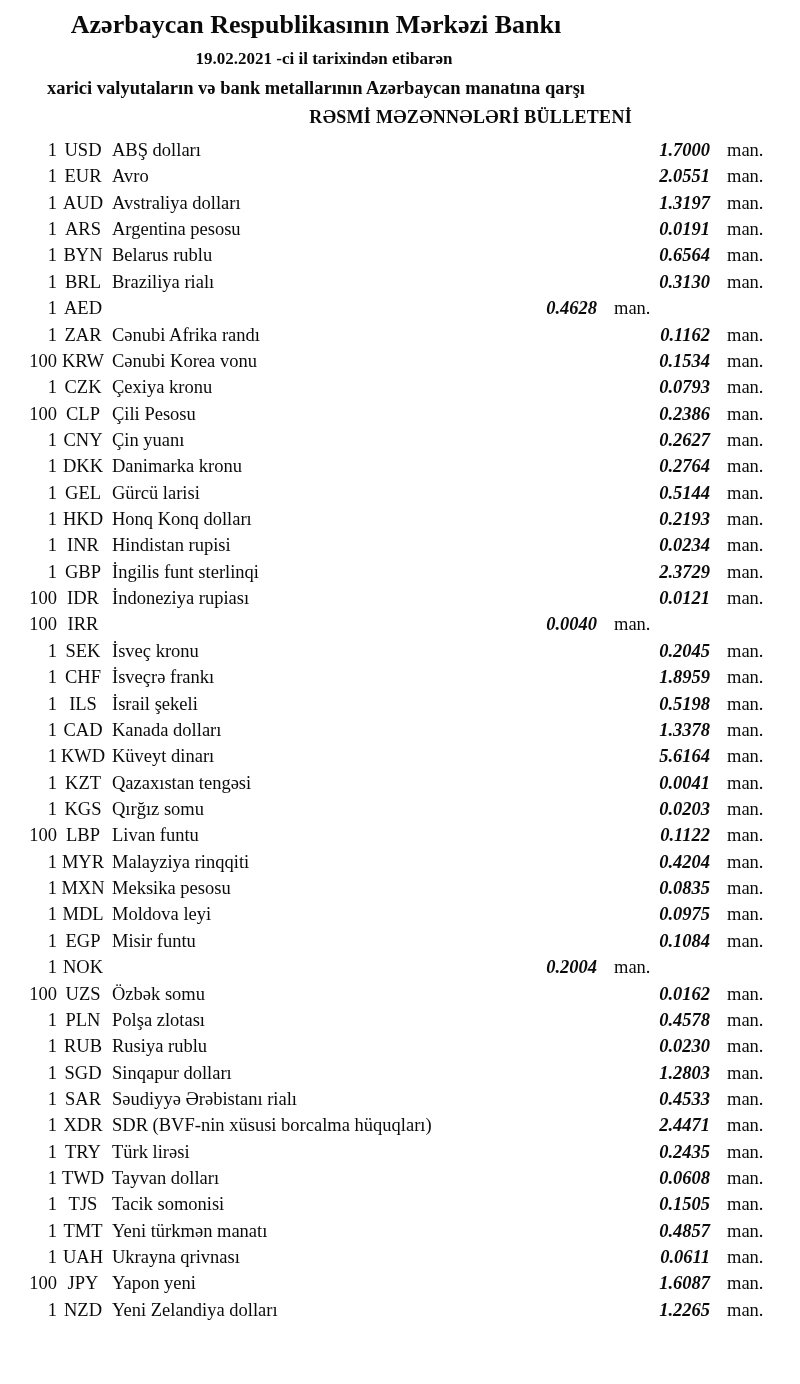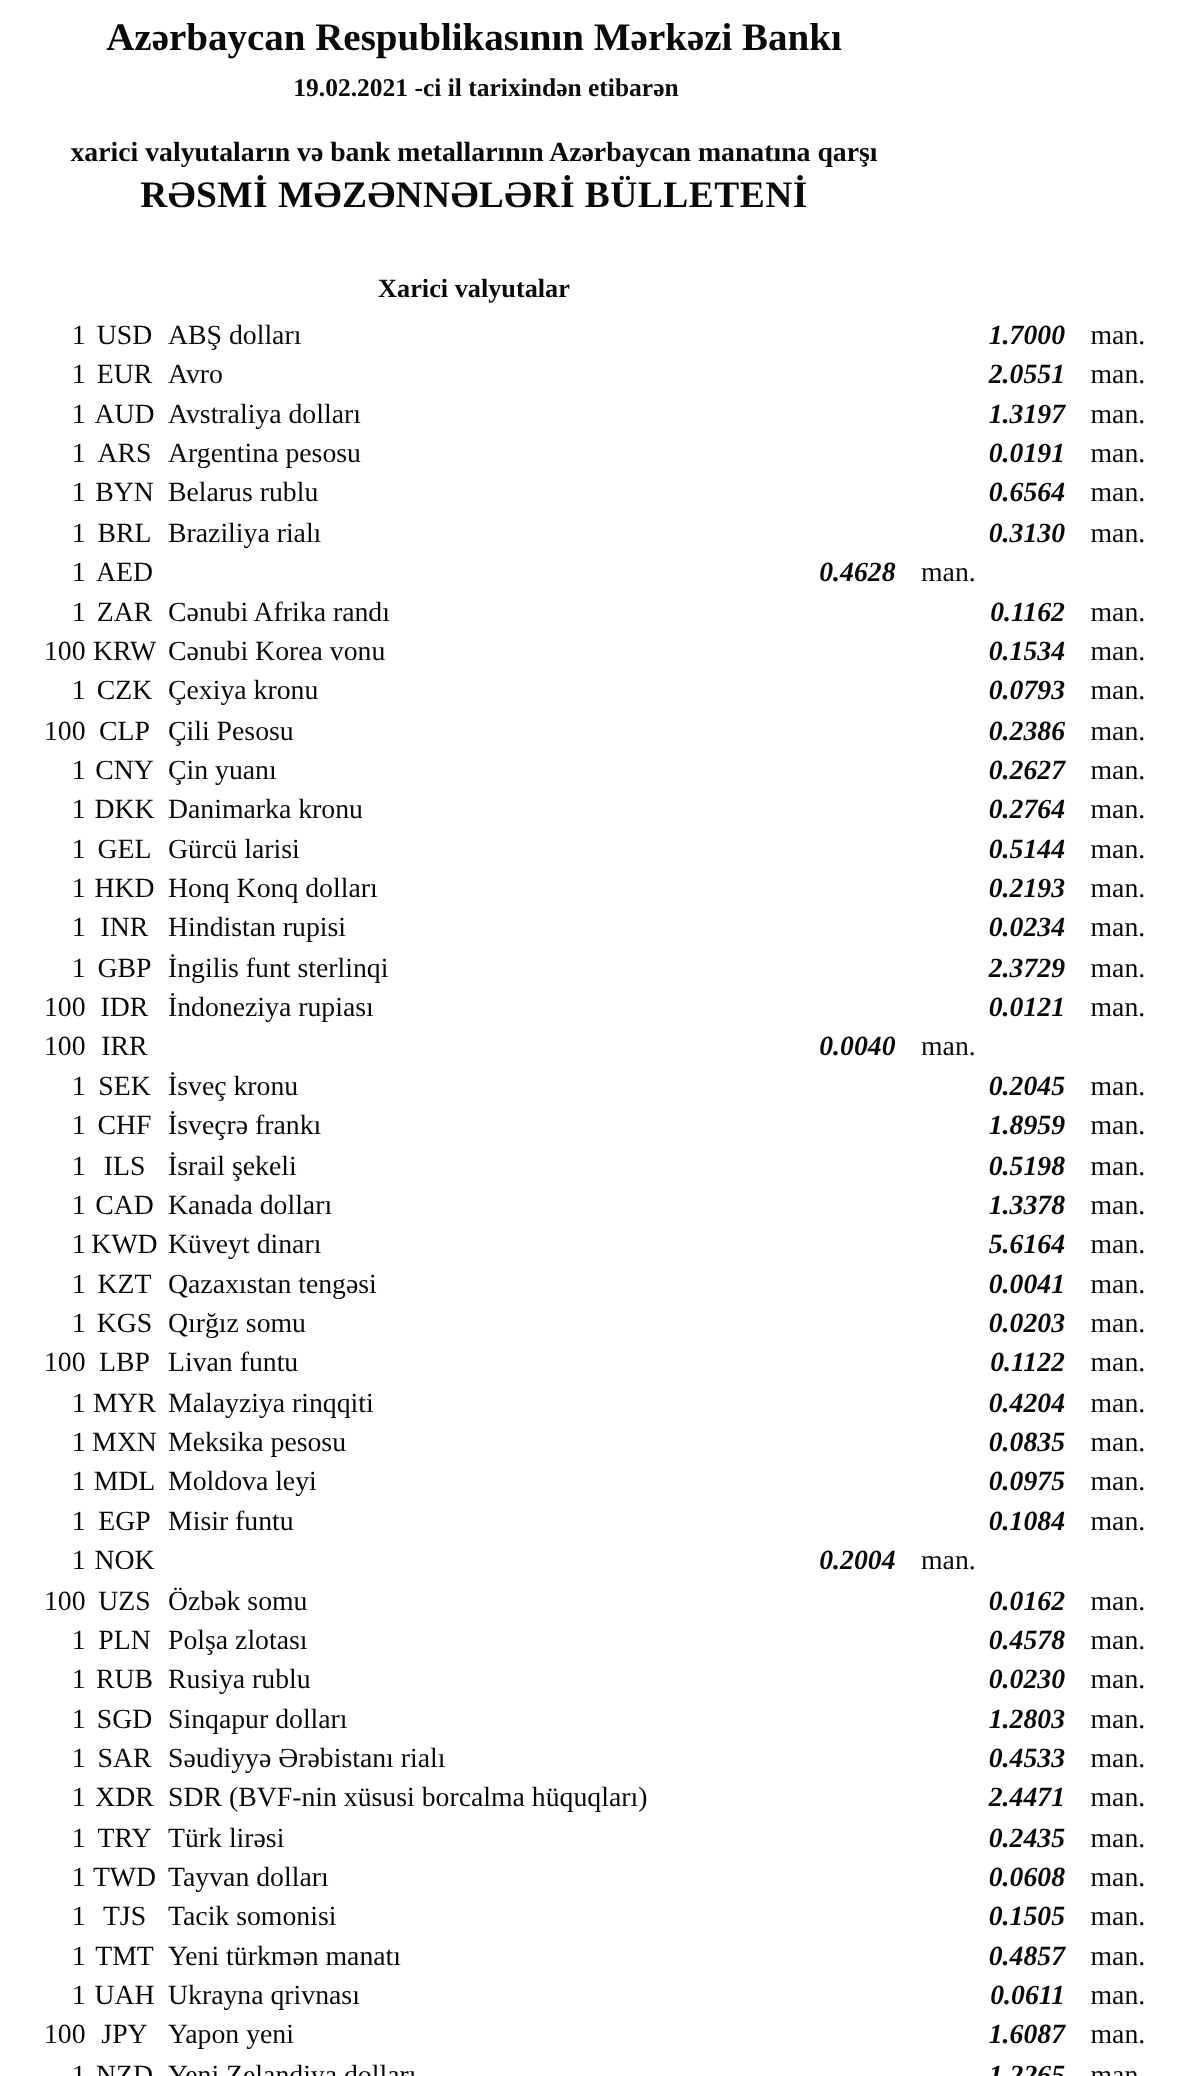--- a/index.html
+++ b/index.html
@@ -30,31 +30,31 @@
   }
   .h2 {
     margin-top: 8px;
     font-size: 17px;
     font-weight: bold;
     text-align: center;
     line-height: 21px;
     margin-left: 16px;
   }
   .h3 {
-    margin-top: 22px;
+    margin-top: 8px;
     font-size: 18.5px;
     font-weight: bold;
     text-align: center;
     line-height: 22px;
   }
   .h4 {
     margin-top: 6px;
-    font-size: 25px;
-    font-weight: bold;
-    text-align: center;
+    font-size: 18px;
+    font-weight: bold;
+    text-align: right;
     line-height: 24px;
     letter-spacing: 0.3px;
   }
   .section-title {
     margin-top: 38px;
     font-size: 17.5px;
     font-weight: bold;
     text-align: center;
     line-height: 22px;
   }
@@ -92,21 +92,20 @@
 <body>
 
 <div class="page">
   <header>
     <div class="h1">Azərbaycan Respublikasının Mərkəzi Bankı</div>
     <div class="h2">19.02.2021 -ci il tarixindən etibarən</div>
     <div class="h3">xarici valyutaların və bank metallarının Azərbaycan manatına qarşı</div>
     <div class="h4">RƏSMİ MƏZƏNNƏLƏRİ BÜLLETENİ</div>
   </header>
 
-  <div class="section-title">Xarici valyutalar</div>
 
   <div class="rates-table" id="rates-table">
       <div class="row">
         <span class="qty">1</span>
         <span class="code">USD</span>
         <span class="cname">ABŞ dolları</span>
         <span class="rate">1.7000</span>
         <span class="unit">man.</span>
       </div>
       <div class="row">

